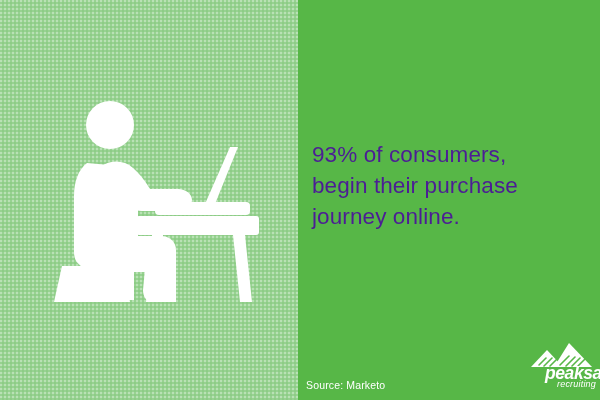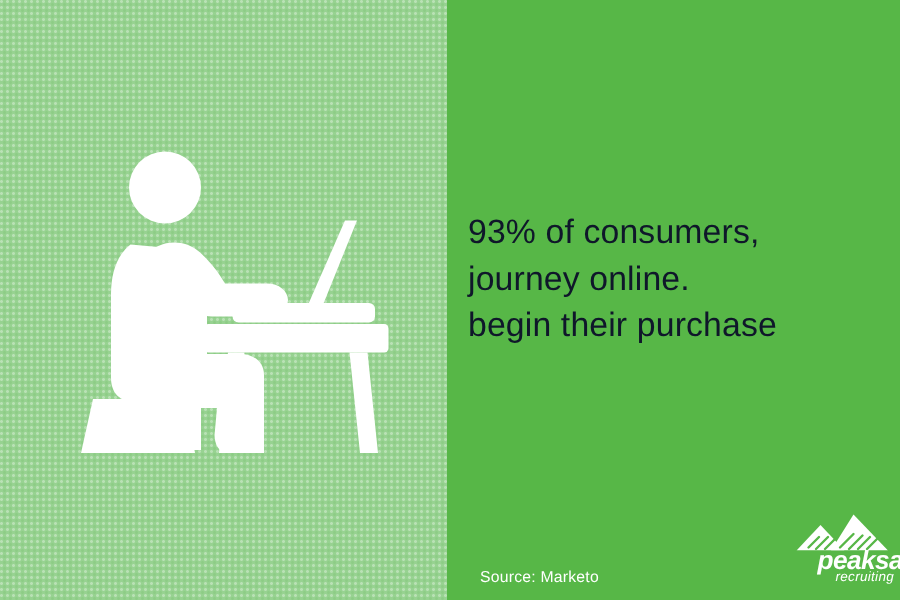--- a/index.html
+++ b/index.html
@@ -57,29 +57,29 @@
   
   .quote-block {
     position: absolute;
     left: 312px;
     top: 139px;
     width: 250px;
   }
   .quote-line {
     font-size: 22.5px;
     line-height: 31px;
-    color: #0f172a;
+    color: #4c1d95;
     font-weight: 400;
     letter-spacing: 0.1px;
     white-space: nowrap;
   }
 
   .source-note {
     position: absolute;
-    left: 320px;
+    left: 306px;
     top: 379px;
     font-size: 10.5px;
     color: #ffffff;
     letter-spacing: 0.15px;
     text-align: center;
   }
 
   
   .logo {
     position: absolute;
@@ -187,22 +187,22 @@
 
       <path d="M 62 266 L 122 266 L 130 302 L 54 302 Z" fill="#ffffff"></path>
     </svg>
 
   </div>
 
   <div class="right-panel"></div>
 
   <div class="quote-block">
     <div class="quote-line">93% of consumers,</div>
+    <div class="quote-line">begin their purchase</div>
     <div class="quote-line">journey online.</div>
-    <div class="quote-line">begin their purchase</div>
   </div>
 
   <div class="source-note">Source: Marketo</div>
 
   <div class="logo">
     <svg class="logo-mark" viewBox="0 0 64 25" xmlns="http://www.w3.org/2000/svg">
 
       <path d="M 40 1 L 63 25 L 25 25 Z" fill="#ffffff"></path>
 
       <path d="M 18 8 L 34 25 L 2 25 Z" fill="#ffffff"></path>

